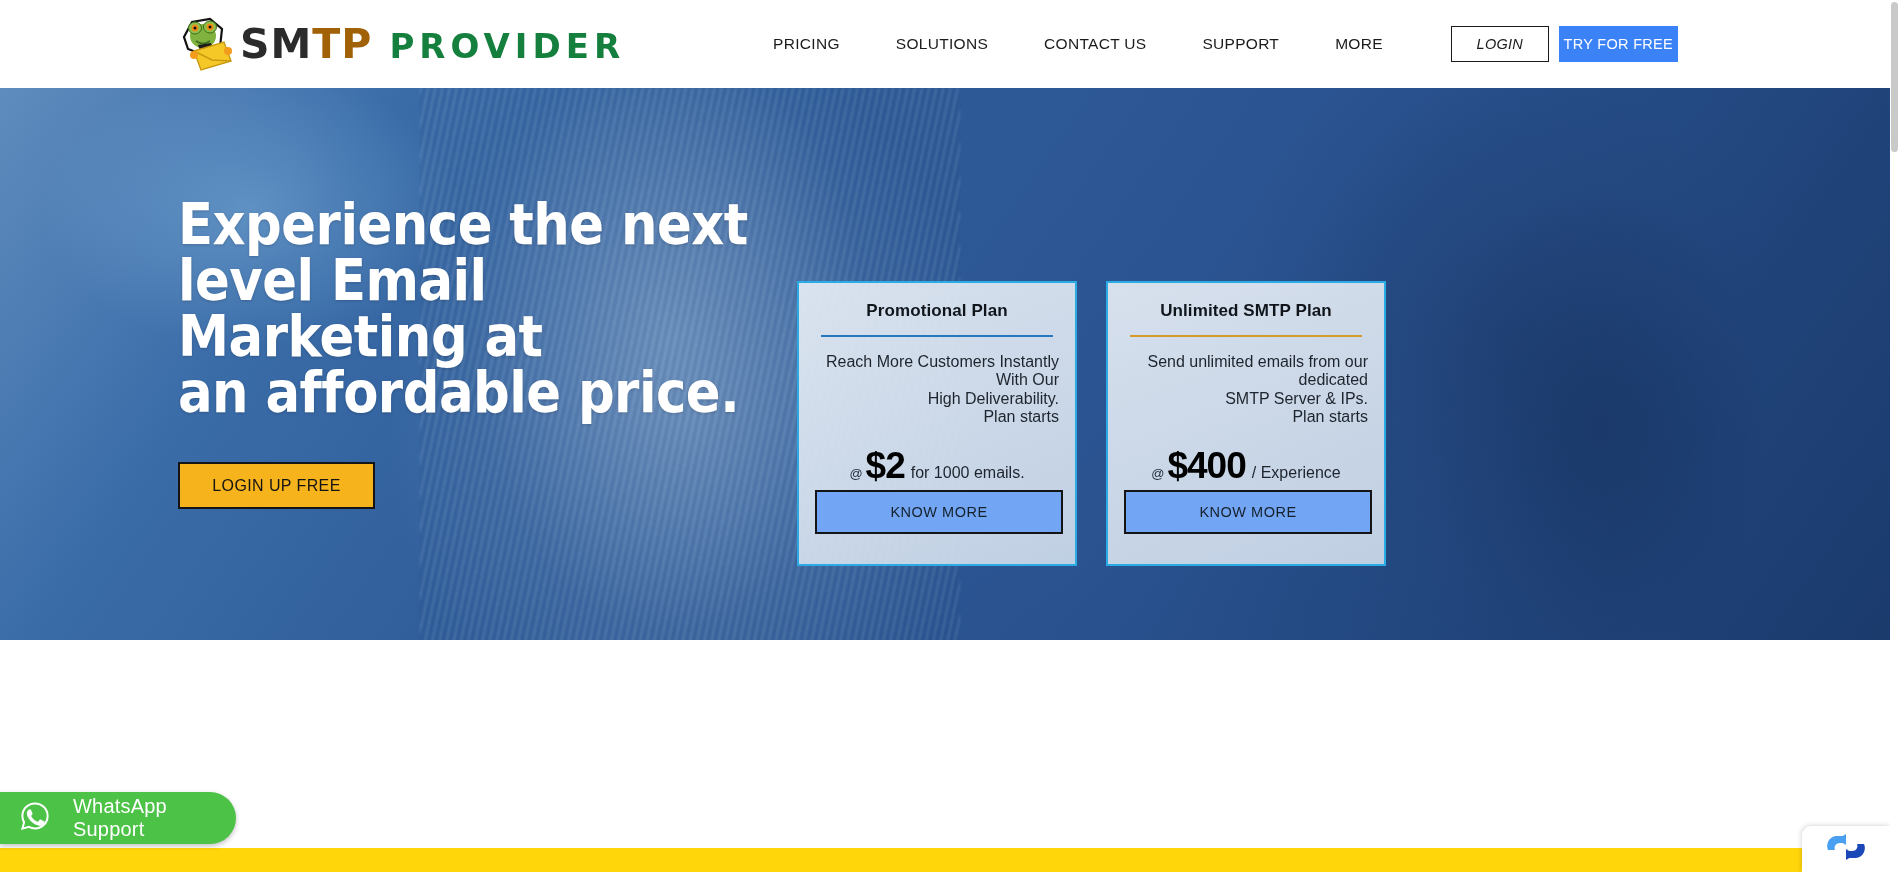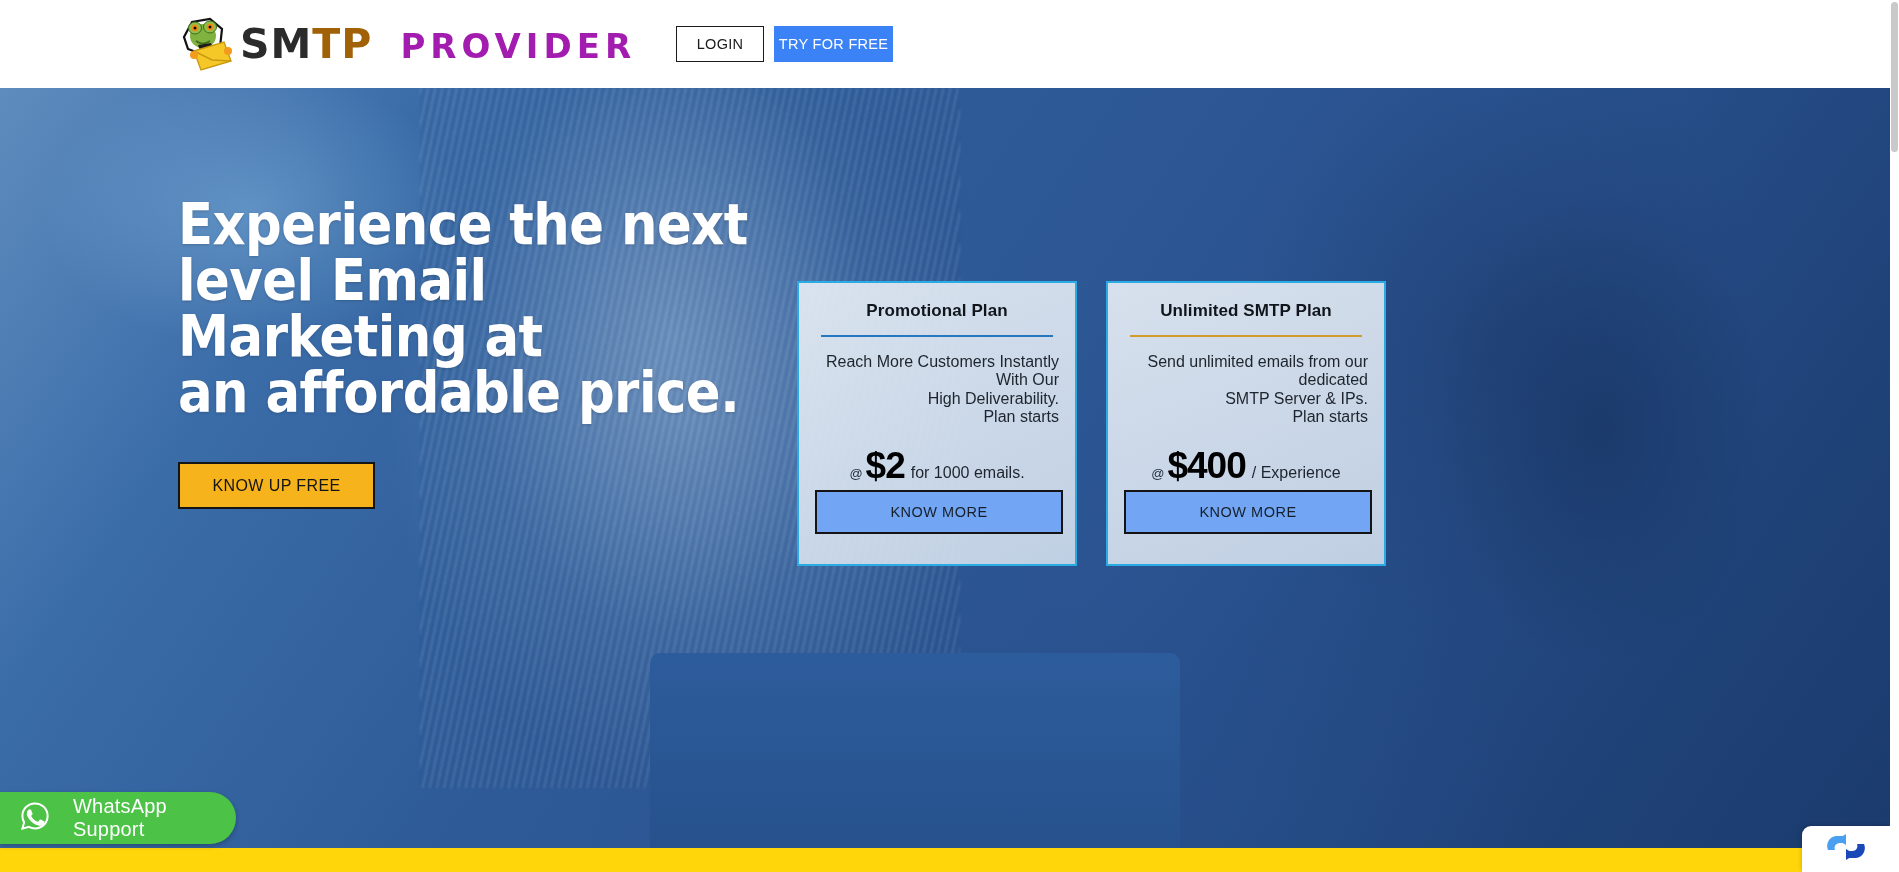--- a/index.html
+++ b/index.html
@@ -30,59 +30,60 @@
     font-family:"DejaVu Sans", sans-serif;
     font-weight:bold;
     font-size:41px;
     letter-spacing:1px;
     line-height:1;
     white-space:nowrap;
   }
   .logo-smtp-a { color:#2b2b2b; }
   .logo-smtp-b { color:#a16207; }
   .logo-provider {
-    color:#a21caf; font-size:34px; letter-spacing:5px;
-    margin-left:28px; font-weight:bold;
+    color:#15803d; font-size:34px; letter-spacing:5px;
+    margin-left:17px; font-weight:bold;
   }
 
   .nav {
     display:flex; align-items:center;
     margin-left:120px;
     gap:0px;
   }
   .nav-item {
     font-size:15.5px;
     color:#1b1b1b;
     letter-spacing:0.3px;
     padding:0 28px;
     cursor:pointer;
     white-space:nowrap;
     font-family:"Liberation Sans", sans-serif;
   }
   .nav-actions { display:flex; align-items:center; margin-left:40px; gap:10px; }
   .btn-login {
-    width:88px; height:36px;
+    width:98px; height:36px;
     border:1.5px solid #1b1b1b;
     background:#fff; color:#1b1b1b;
     font-size:14.5px; letter-spacing:0.3px;
     display:flex; align-items:center; justify-content:center;
     cursor:pointer;
+    font-style:italic;
   }
   .btn-try {
     width:119px; height:36px;
     background:#3b82f6; color:#ffffff;
     font-size:14.5px; letter-spacing:0.3px;
     display:flex; align-items:center; justify-content:center;
     cursor:pointer; border:none;
   }
 
   
   .hero {
     position:absolute; top:88px; left:0;
-    width:1890px; height:760px;
+    width:1890px; height:552px;
     overflow:hidden;
     background:#0f172a;
   }
   .hero-photo {
     position:absolute; inset:0;
     background:
       radial-gradient(ellipse 300px 200px at 250px 120px, rgba(120,170,215,0.55), rgba(120,170,215,0) 70%),
       radial-gradient(ellipse 420px 520px at 690px 330px, rgba(150,185,220,0.38), rgba(150,185,220,0) 72%),
       radial-gradient(ellipse 360px 420px at 1500px 250px, rgba(30,60,110,0.55), rgba(30,60,110,0) 75%),
       radial-gradient(ellipse 620px 330px at 1060px 720px, rgba(40,80,140,0.6), rgba(40,80,140,0) 78%),
@@ -237,39 +238,46 @@
         <path d="M16 36 L34 45 L53 46" fill="none" stroke="#c99a10" stroke-width="1.4"></path>
         <circle cx="16" cy="40" r="4" fill="#f39b1d"></circle>
         <circle cx="50" cy="36" r="4" fill="#f39b1d"></circle>
       </svg>
     </div>
     <div class="logo-text">
       <span class="logo-smtp-a">SM</span><span class="logo-smtp-b">TP</span><span class="logo-provider">PROVIDER</span>
     </div>
   </div>
 
+  <nav class="nav">
+    <div class="nav-item">PRICING</div>
+    <div class="nav-item">SOLUTIONS</div>
+    <div class="nav-item">CONTACT US</div>
+    <div class="nav-item">SUPPORT</div>
+    <div class="nav-item">MORE</div>
+  </nav>
 
   <div class="nav-actions">
     <div class="btn-login">LOGIN</div>
     <div class="btn-try">TRY FOR FREE</div>
   </div>
 </div>
 
 <div class="hero">
   <div class="hero-photo"></div>
   <div class="hero-hair"></div>
   <div class="hero-figure-r"></div>
   <div class="hero-laptop"></div>
 
   <div class="hero-copy">
     <h1 class="hero-title">Experience the next
 level Email
 Marketing at
 an affordable price.</h1>
-    <div class="btn-signup">KNOW UP FREE</div>
+    <div class="btn-signup">LOGIN UP FREE</div>
   </div>
 
   <div class="plan-card" id="card-promo">
     <div class="plan-title">Promotional Plan</div>
     <div class="plan-divider div-blue"></div>
     <div class="plan-desc">Reach More Customers Instantly With Our
 High Deliverability.
 Plan starts</div>
     <div class="plan-price">
       <span class="price-at">@</span>

